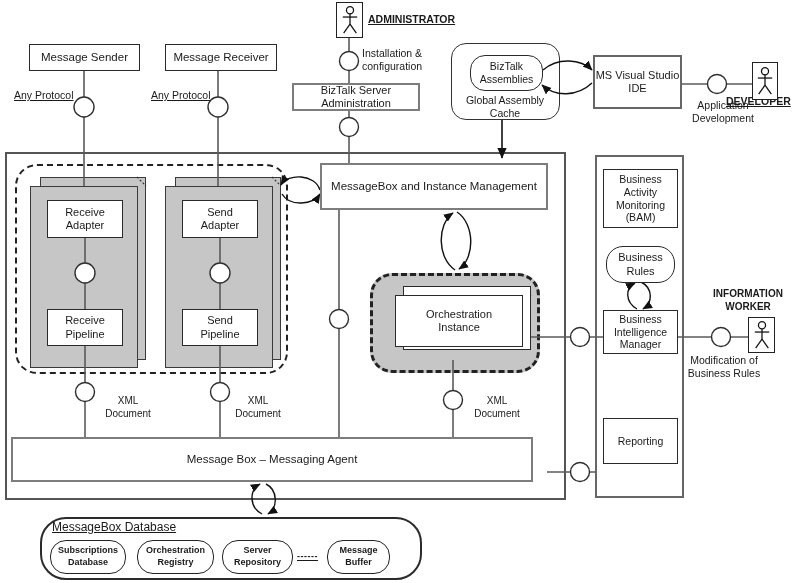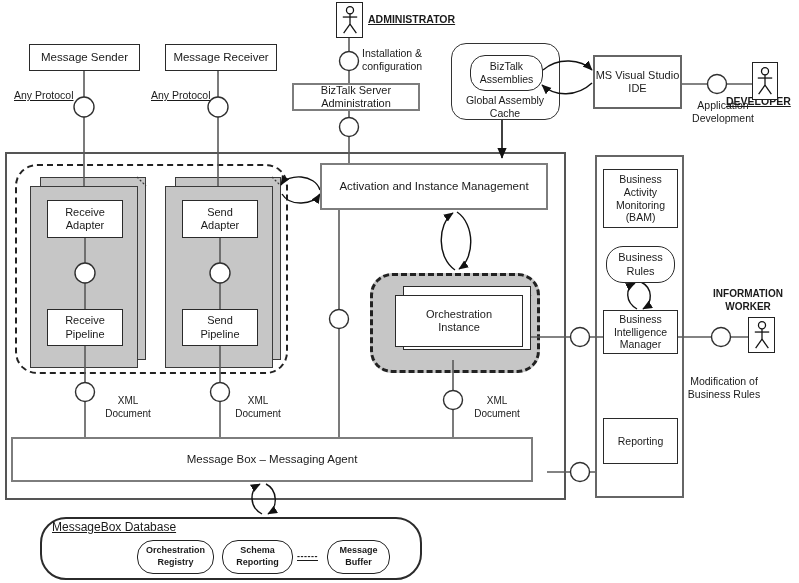--- a/index.html
+++ b/index.html
@@ -170,21 +170,21 @@
     <span>Receive Pipeline</span>
   </div>
   <div class="box" style="left:182px;top:200px;width:76px;height:38px;border-width:1.5px;padding:0 10px;">
     <span>Send Adapter</span>
   </div>
   <div class="box" style="left:182px;top:309px;width:76px;height:37px;border-width:1.5px;padding:0 10px;">
     <span>Send Pipeline</span>
   </div>
 
   <div class="box grayborder" style="left:320px;top:163px;width:228px;height:47px;font-size:11.5px;">
-    <span>Activation and Instance Management</span>
+    <span>MessageBox and Instance Management</span>
   </div>
 
   <div class="box" style="left:403px;top:286px;width:128px;height:64px;border-width:1.5px;"></div>
   <div class="box" style="left:395px;top:295px;width:128px;height:52px;border-width:1.5px;padding:0 16px;">
     <span>Orchestration Instance</span>
   </div>
 
   <div class="lblwrap" style="left:100px;top:395px;width:56px;font-size:10px;">XML Document</div>
   <div class="lblwrap" style="left:230px;top:395px;width:56px;font-size:10px;">XML Document</div>
   <div class="lblwrap" style="left:469px;top:395px;width:56px;font-size:10px;">XML Document</div>
@@ -211,28 +211,31 @@
     <svg width="22" height="32" viewBox="0 0 26 36">
       <g stroke="#111" stroke-width="1.5" fill="none">
         <circle cx="13" cy="6.5" r="4.2"></circle>
           <path d="M13 10.7 V23"></path>
           <path d="M4.5 14.5 H21.5"></path>
         <path d="M13 23 L5.5 33.5"></path>
           <path d="M13 23 L20.5 33.5"></path>
       </g>
     </svg>
   </div>
-  <div class="lblwrap" style="left:686px;top:354px;width:76px;margin-top:21px;">Modification of Business Rules</div>
+  <div class="lblwrap" style="left:686px;top:354px;width:76px;">Modification of Business Rules</div>
 
   <div class="lbl" style="left:52px;top:520px;font-size:12px;">MessageBox Database</div>
 
+  <div class="pill" style="left:50px;top:540px;width:76px;height:34px;">
+    <span>Subscriptions Database</span>
+  </div>
   <div class="pill" style="left:137px;top:540px;width:77px;height:34px;">
     <span>Orchestration Registry</span>
   </div>
   <div class="pill" style="left:222px;top:540px;width:71px;height:34px;">
-    <span>Schema Reporting</span>
+    <span>Server Repository</span>
   </div>
   <div class="lbl bold" style="left:297px;top:551px;font-size:9px;letter-spacing:0.5px;">------</div>
   <div class="pill" style="left:327px;top:540px;width:63px;height:34px;">
     <span>Message Buffer</span>
   </div>
 
 </div>
 
 </body></html>

